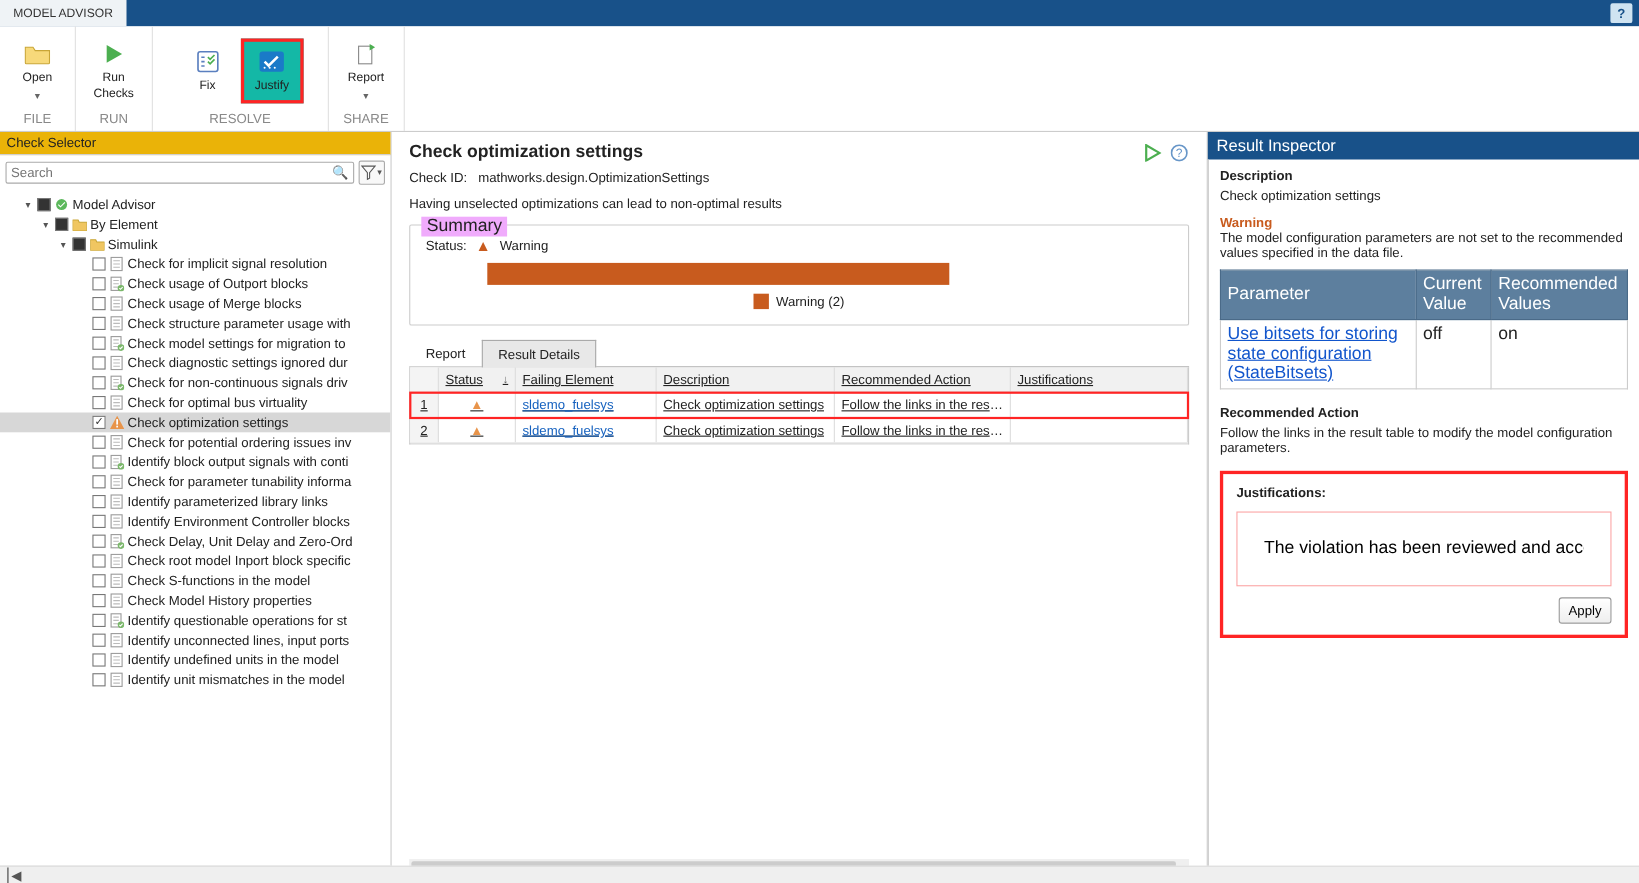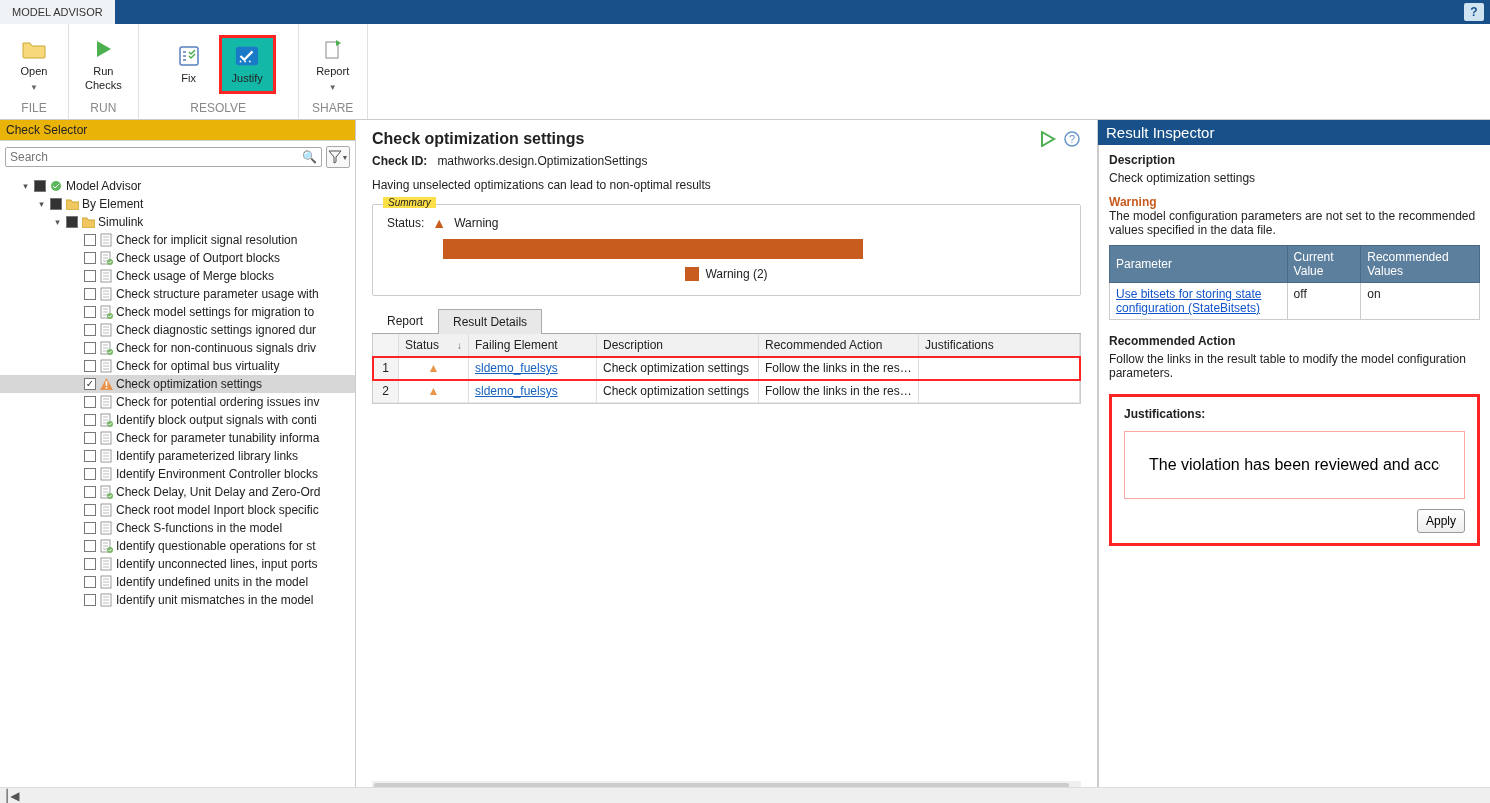--- a/index.html
+++ b/index.html
@@ -48,38 +48,38 @@
 .hscroll-track { height:16px; background:#efefef; border-top:1px solid #ddd; position:relative;}
 .hscroll-thumb { position:absolute; left:2px; top:2px; width:200px; height:12px; background:#ccc; border-radius:2px;}
 
 
 .center { flex:1; border-right:1px solid #ccc; display:flex; flex-direction:column; padding: 10px 16px 6px; overflow:hidden;}
 .center-head { display:flex; align-items:flex-start; }
 .center-title { font-size:16px; font-weight:bold; margin-bottom:6px; }
 .head-icons { margin-left:auto; display:flex; gap:6px;}
 .play-icon, .help2-icon { width:18px; height:18px; display:flex; align-items:center; justify-content:center; }
 .check-id-row { font-size:12px; margin-bottom:10px; }
-.check-id-label { font-weight:bold; }
+.check-id-label { font-weight:normal; }
 .desc-line { margin-bottom:12px; }
 
 .summary-box { border:1px solid #ccc; border-radius:2px; padding:10px 14px 14px; position:relative; margin-bottom:12px;}
-.summary-legend { position:absolute; top:-8px; left:10px; background:#fde047; padding:0 5px; font-size:10px;font-style:italic; }
+.summary-legend { position:absolute; top:-8px; left:10px; background:#f0abfc; padding:0 5px; font-size:16px; }
 .status-row { display:flex; align-items:center; gap:8px; }
 .status-label { font-size:12px;}
 .warn-tri { color:#c85b1e; font-size:14px;}
 .bar-row { margin-top:8px; margin-left:56px; }
 .prog-bar { width:420px; height:20px; background:#c85b1e; }
 .legend-row { display:flex; align-items:center; justify-content:center; gap:6px; margin-top:8px;}
 .legend-sw { width:14px; height:14px; background:#c85b1e; }
 
 .tabbar { display:flex; border-bottom:1px solid #aaa; }
 .tab { padding:5px 14px; border:1px solid transparent; border-bottom:none; cursor:pointer; font-size:12px; background:#fff; }
 .tab.active { background:#e8e8e8; border-color:#aaa; position:relative; top:1px; }
 
-.grid { border:1px solid #ccc; border-top:none; }
+.grid { border:1px solid #ccc; border-top:none;text-decoration:underline; }
 .grid-head-row, .grid-row { display:flex; }
 .grid-head-row { background:#f1f1f1; border-bottom:1px solid #ccc; }
 .gcell { padding:4px 6px; border-right:1px solid #ddd; font-size:12px; overflow:hidden; text-overflow:ellipsis; white-space:nowrap; }
 .gh { font-weight:normal; color:#222; display:flex; align-items:center; gap:4px; }
 .col-n { width:26px; text-align:center; background:#f4f4f4;}
 .col-status { width:70px; text-align:center; }
 .col-fail { width:128px; }
 .col-desc { width:162px; }
 .col-action { width:160px; }
 .col-just { flex:1; }
@@ -88,21 +88,21 @@
 .link { color:#1561bf; text-decoration:underline; cursor:pointer; }
 .center-hscroll { height:16px; margin-top:auto; background:#efefef; position:relative;}
 .center-hscroll .thumb { position:absolute; left:2px; top:2px; width:98%; height:12px; background:#ccc; border-radius:2px;}
 
 
 .right { width:392px; display:flex; flex-direction:column; }
 .right-header { background:#185189; color:#fff; padding:4px 8px; font-size:15px;}
 .right-body { padding:8px 10px; overflow:auto; flex:1; border-left:1px solid #ccc;}
 .sec-label { font-weight:bold; margin-bottom:4px; }
 .warn-head { color:#c85b1e; font-weight:bold; margin-top:10px;}
-.param-table { width:100%; border-collapse:collapse; margin-top:8px; font-size:12px;}
+.param-table { width:100%; border-collapse:collapse; margin-top:8px; font-size:16px;}
 .param-table th { background:#5d7f9e; color:#fff; text-align:left; padding:4px 6px; border:1px solid #4a6a88; font-weight:normal;}
 .param-table td { border:1px solid #ccc; padding:4px 6px; vertical-align:top; }
 .param-table td a { color:#1155cc; text-decoration:underline; }
 .just-box { border:3px solid #ff2424; padding:10px 12px; margin-top:14px; }
 .just-input { width:100%; border:1px solid #fca5a5; padding:24px; font-size:16px; margin-top:6px;}
 .apply-row { display:flex; justify-content:flex-end; margin-top:10px;}
 .apply-btn { border:1px solid #999; background:linear-gradient(#fff,#eee); padding:4px 8px; border-radius:3px; cursor:pointer; font-size:12px;}
 
 .bottombar { position:absolute; left:0; right:0; bottom:0; height:16px; background:#efefef; border-top:1px solid #ddd; display:flex; align-items:center; padding:0 4px;}
 .rewind-icon { font-size:12px; color:#555;}
@@ -424,20 +424,30 @@
                 <svg width="12" height="14">
                   <rect x="1" y="1" width="10" height="12" fill="#fff" stroke="#9a9a9a"></rect>
                   <path d="M3 4h6M3 7h6M3 10h6" stroke="#bbb"></path>
                 </svg>
               </span>
               <span class="tree-label">Check S-functions in the model</span>
             </div>
             <div class="tree-row indent-4">
               <span class="chk"></span>
               <span class="node-icon">
+                <svg width="12" height="14">
+                  <rect x="1" y="1" width="10" height="12" fill="#fff" stroke="#9a9a9a"></rect>
+                  <path d="M3 4h6M3 7h6M3 10h6" stroke="#bbb"></path>
+                </svg>
+              </span>
+              <span class="tree-label">Check Model History properties</span>
+            </div>
+            <div class="tree-row indent-4">
+              <span class="chk"></span>
+              <span class="node-icon">
                 <svg width="13" height="14">
                   <rect x="1" y="1" width="9" height="12" fill="#fff" stroke="#9a9a9a"></rect>
                   <path d="M3 4h5M3 7h5M3 10h5" stroke="#bbb"></path>
                   <circle cx="10" cy="11" r="3" fill="#7ab76a"></circle>
                   <path d="M8.5 11l1 1 2-2" stroke="#fff" fill="none"></path>
                 </svg>
               </span>
               <span class="tree-label">Identify questionable operations for st</span>
             </div>
             <div class="tree-row indent-4">

